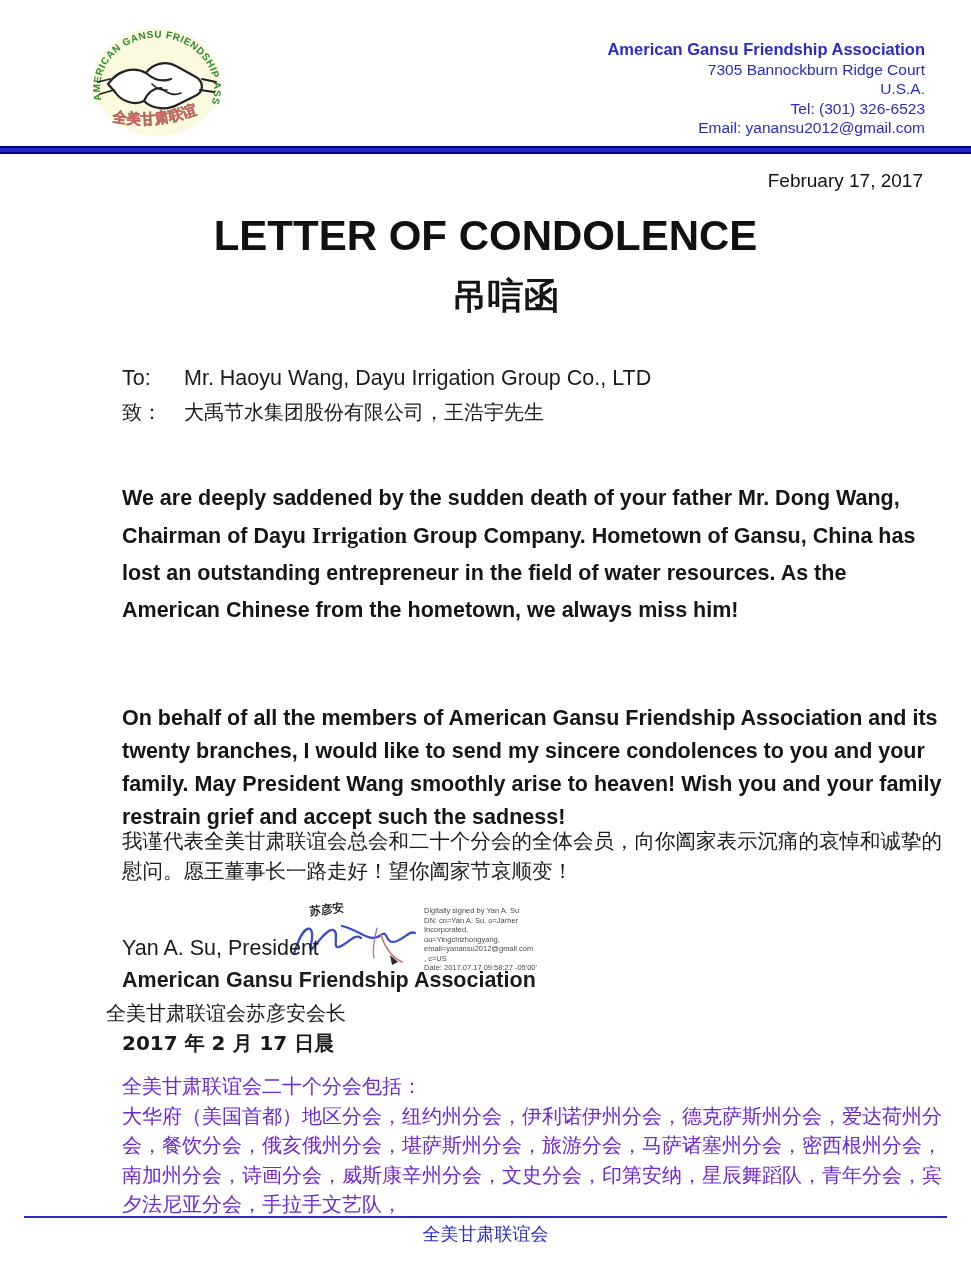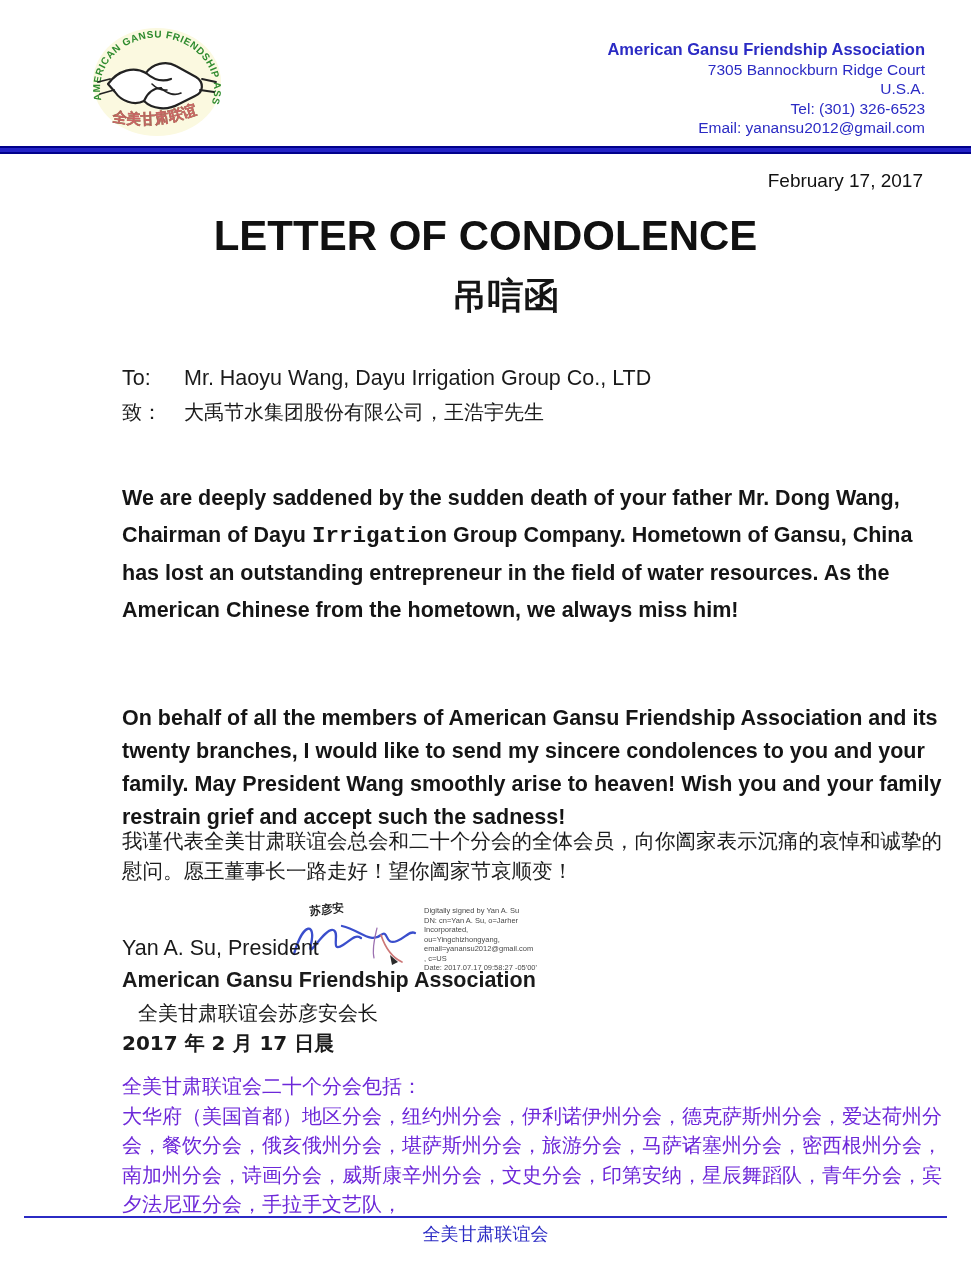--- a/index.html
+++ b/index.html
@@ -34,31 +34,31 @@
   }
   
   .to-line { position:absolute; left:122px; top:366px; font-size:21.5px; font-weight:normal; }
   .to-line .lbl { display:inline-block; width:62px; }
   .zhi-line { position:absolute; left:122px; top:399px; font-size:20px; font-family:"DejaVu Sans", sans-serif; }
   .zhi-line .lbl { display:inline-block; width:62px; }
   
   .para-en { position:absolute; left:122px; width:822px; font-size:21.5px; font-weight:bold; color:#151515; }
   .p1en { top:480px; line-height:37px; }
   .p2en { top:702px; line-height:33px; }
-  .alt-font { font-family:Liberation Mono, monospace; font-size:22.5px; font-weight:600; }
+  .alt-font { font-family:Liberation Serif, serif; font-size:22.5px; font-weight:600; }
   .para-zh {
     position:absolute; left:122px; width:824px; font-size:20.5px; color:#1c1c1c;
     line-height:31px; font-family:"DejaVu Sans", sans-serif;
   }
   .p1zh { top:599px; }
   .p2zh { top:826px; line-height:30px; }
   
   .sig-name  { position:absolute; left:122px; top:936px;  font-size:21.5px; font-weight:normal; }
   .sig-org   { position:absolute; left:122px; top:968px;  font-size:21.5px; font-weight:bold; }
-  .sig-orgzh { position:absolute; left:138px; top:1000px; font-size:20px; font-family:"DejaVu Sans", sans-serif; }
+  .sig-orgzh { position:absolute; left:106px; top:1000px; font-size:20px; font-family:"DejaVu Sans", sans-serif; }
   .sig-date  { position:absolute; left:122px; top:1030px; font-size:20px; font-weight:bold; font-family:"DejaVu Sans", sans-serif; }
   .sig-image { position:absolute; left:284px; top:900px; width:138px; height:74px; }
   .digital-sig {
     position:absolute; left:424px; top:906px; width:175px;
     font-size:7.5px; line-height:9.5px; color:#4a4a4a;
   }
   
   .branches {
     position:absolute; left:122px; top:1072px; width:824px;
     font-size:20px; line-height:29.5px; color:#6d28d9;

